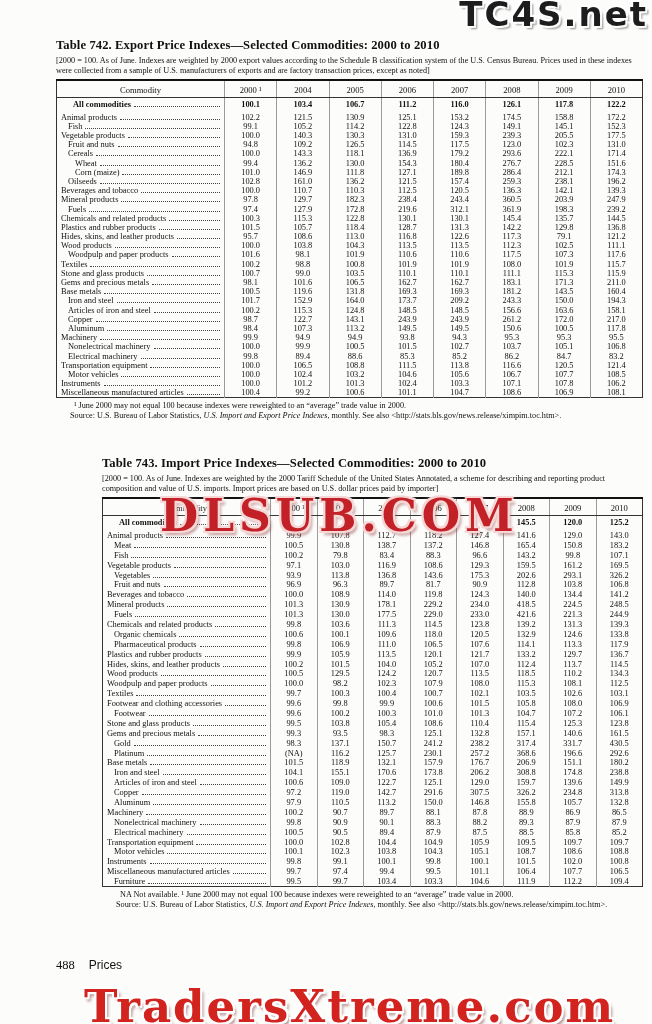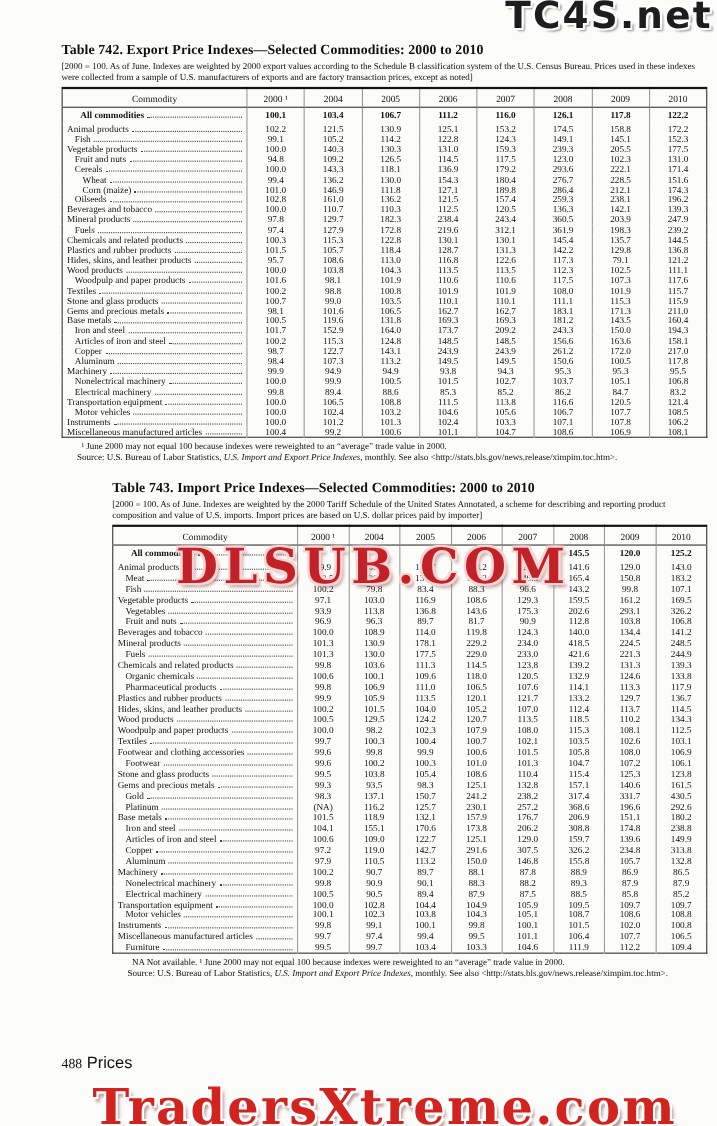--- a/index.html
+++ b/index.html
@@ -4,21 +4,21 @@
 <style>
   * { margin:0; padding:0; box-sizing:border-box; }
   html,body { background:#e8e8e6; }
   .page {
     position:relative; width:652px; height:1024px; margin:0 auto;
     background:#fcfcfa; color:#111;
     font-family:"Liberation Serif", serif; overflow:hidden;
   }
   .sec { position:absolute; left:56px; right:9px; }
   .sec-742 { top:38px; }
-  .sec-743 { top:436px;padding-left:46px; }
+  .sec-743 { top:456px;padding-left:46px; }
   .tbl-title { font-size:12.6px; font-weight:bold; letter-spacing:.1px; margin-bottom:3px; }
   .tbl-note  { font-size:8.2px; line-height:1.16; margin-bottom:4px; }
   table { width:100%; border-collapse:collapse; table-layout:fixed;
           border:1px solid #333; border-top:2px solid #111; }
   col.col-stub { width:168px; }
   thead th { font-weight:normal; font-size:8.6px; padding:3.5px 0 2.5px;
              border-bottom:1px solid #333; text-align:center; vertical-align:middle; }
   th.year-h, td.val { border-left:1px solid #9a9a9a; }
   tbody td { font-size:8.4px; line-height:9px; padding:0; vertical-align:middle; }
   td.val { text-align:center; }
@@ -29,21 +29,21 @@
   tr.total td.stub .cellflex { padding-left:16px; }
   .ind1 .cellflex { padding-left:11px !important;text-align:center; }
   .ind2 .cellflex { padding-left:18px !important; }
   .t742 tbody tr { height:9.2px; }
   .t743 tbody tr { height:9.9px; }
   .fnote { font-size:8.2px; line-height:1.2; margin-top:3px; text-indent:18px; }
   .src   { font-size:8.2px; line-height:1.2; text-indent:14px; }
   .src i { font-style:italic; }
   .pg-footer { position:absolute; left:56px; top:958px; display:flex; align-items:baseline; }
   .pg-num { font-size:12.5px; }
-  .pg-chap { font-size:15px; font-family:"Liberation Sans", sans-serif; margin-left:4px; }
+  .pg-chap { font-size:12px; font-family:"Liberation Sans", sans-serif; margin-left:14px; }
   .credit { position:absolute; top:999px; left:250px; right:10px; text-align:right; font-size:8.2px; }
   .wm { position:absolute; font-weight:bold; white-space:nowrap; z-index:10; pointer-events:none; }
   .wm-top {
     top:-6px; right:4px; font-size:34px; letter-spacing:2px; color:#1d1d1d;
     font-family:"DejaVu Sans", sans-serif;
     text-shadow:-2px -2px 1px #fff, 2px -2px 1px #fff, -2px 2px 1px #fff,
                  2px 2px 1px #fff, 3px 3px 2px #8a8a8a;
   }
   .wm-mid {
     top:490px; left:160px; font-size:44px; letter-spacing:5px; color:#c22128;

